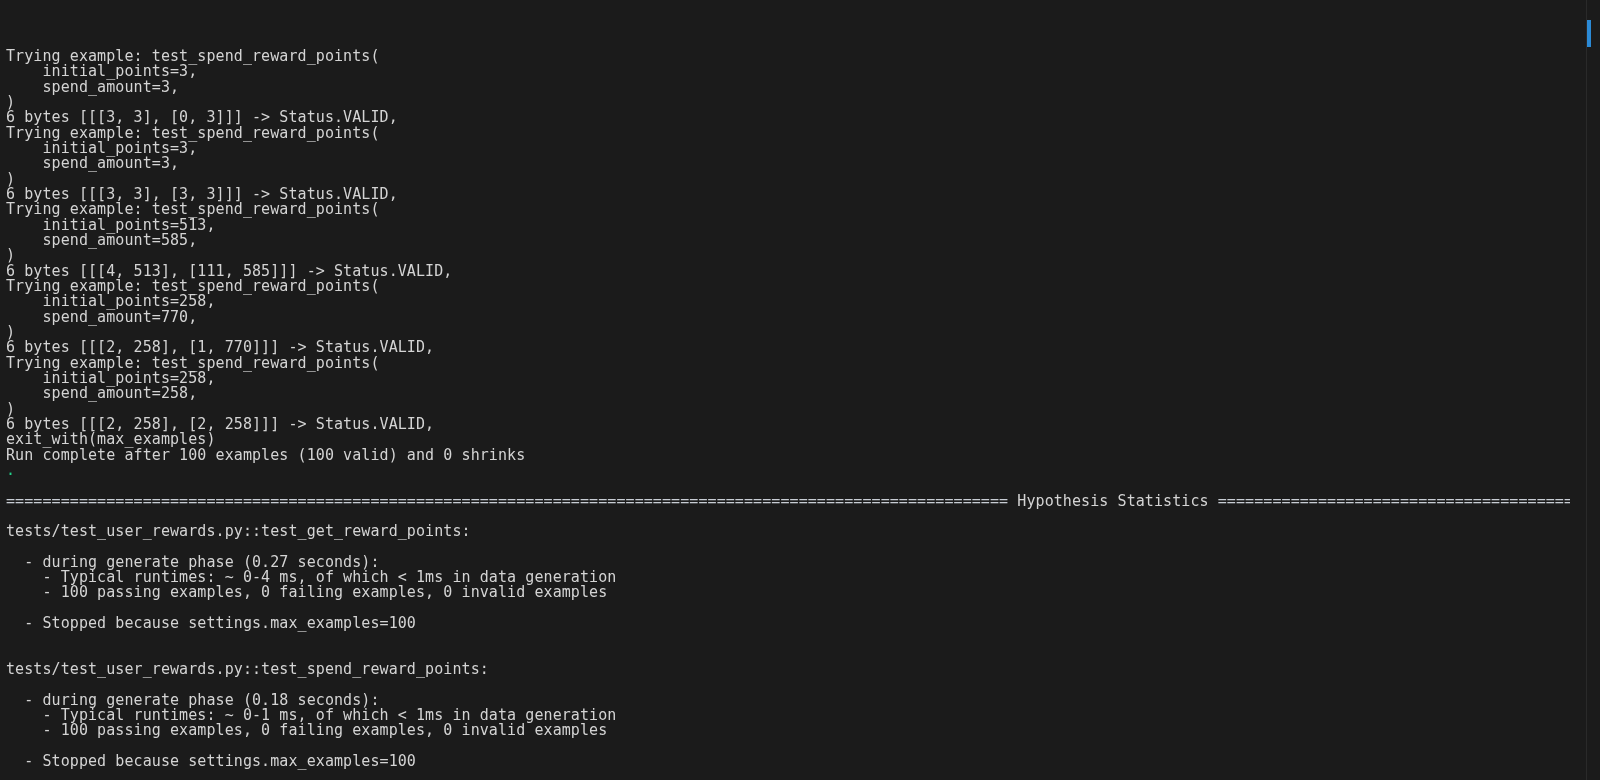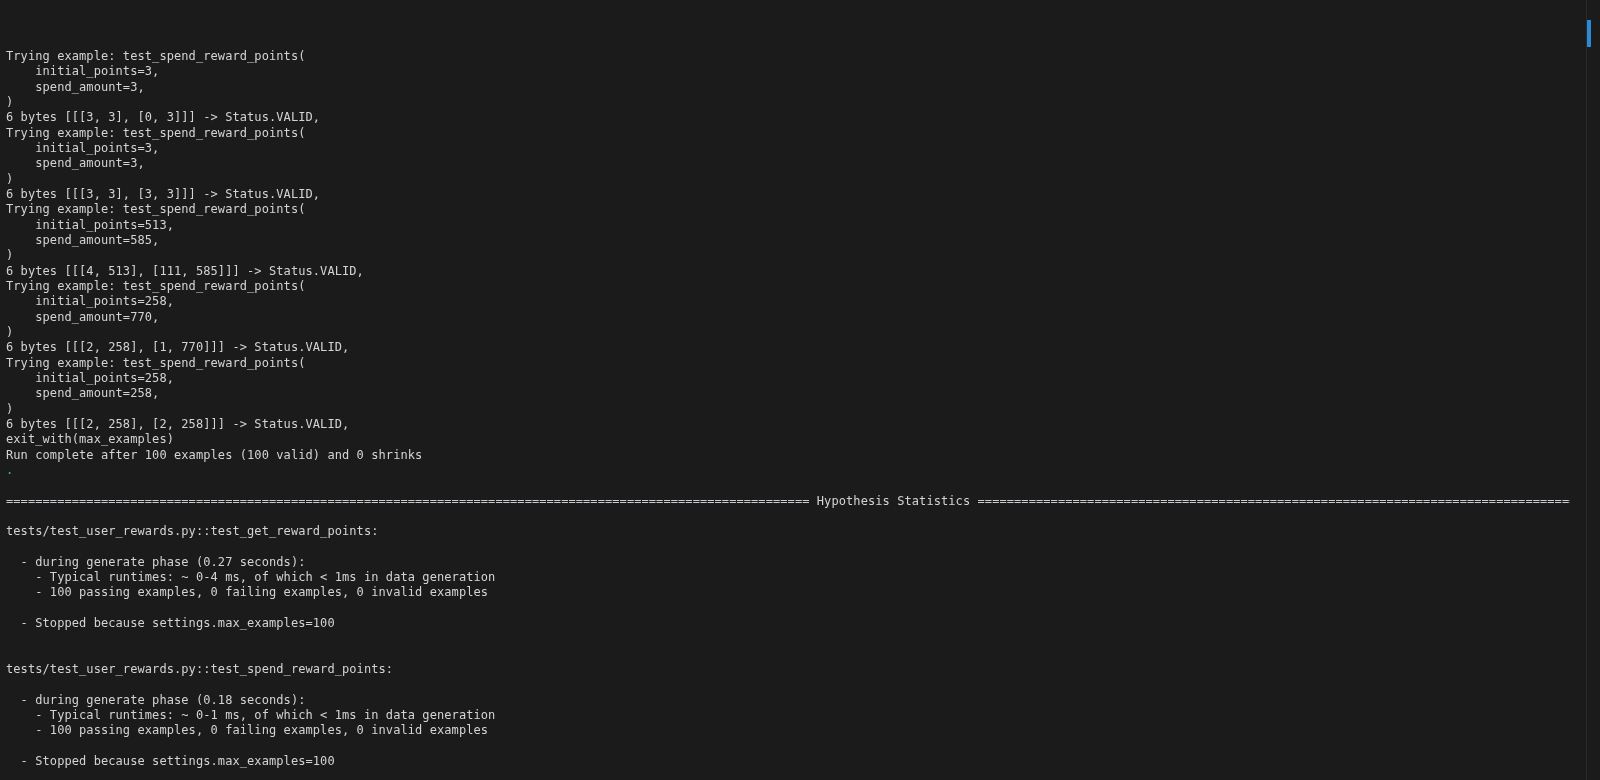--- a/index.html
+++ b/index.html
@@ -25,21 +25,21 @@
 
   #console-output {
     position: absolute;
     left: 0;
     top: 0;
     width: 1570px;
     height: 780px;
     padding: 3px 0 0 6px;
     box-sizing: border-box;
     font-family: "DejaVu Sans Mono", "Liberation Mono", monospace;
-    font-size: 12px;
+    font-size: 15px;
     line-height: 15.33px;
     letter-spacing: 0.08px;
     color: #d4d4d4;
     white-space: pre;
     overflow: hidden;
   }
 
   .line {
     white-space: pre;
     height: 15.33px;

